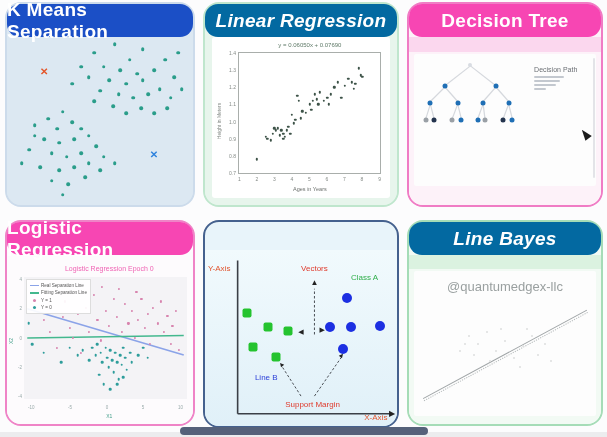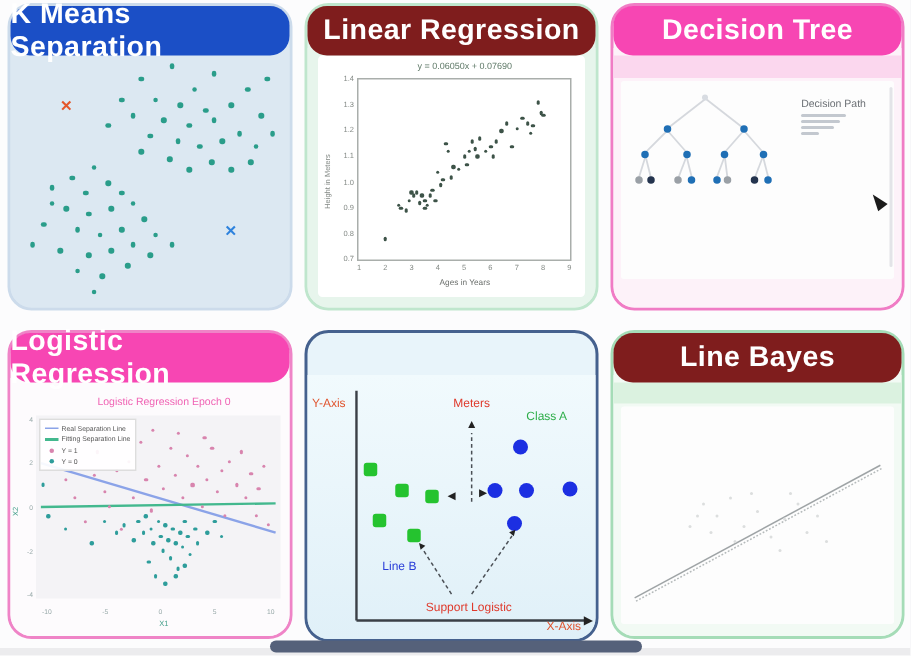--- a/index.html
+++ b/index.html
@@ -2,21 +2,21 @@
 <html><head>
 <meta charset="utf-8">
 <style>
   html,body{margin:0;padding:0;background:#f4f4f5;font-family:"Liberation Sans",sans-serif;}
   .canvas{position:relative;width:607px;height:437px;background:#fcfcfd;overflow:hidden;}
   .card{position:absolute;border-radius:16px;box-sizing:border-box;}
   .card-header{height:33px;display:flex;align-items:center;justify-content:center;
     color:#fff;font-weight:bold;font-size:19px;letter-spacing:.3px;border-radius:13px;
     position:relative;z-index:3;}
   .hdr-blue{background:#1b4fc6;}
-  .hdr-green{background:#7f1d1d;}
+  .hdr-green{background:#0369a1;font-style:italic;}
   .hdr-pink{background:#f746b3;}
   .card-body{position:absolute;left:0;right:0;top:28px;bottom:0;border-radius:0 0 14px 14px;overflow:hidden;}
 
   
   .pts{position:absolute;inset:0;}
   .pt{position:absolute;transform:translate(-50%,-50%);display:block;line-height:1;}
   svg.lines{position:absolute;inset:0;width:100%;height:100%;}
   svg.lines line{vector-effect:non-scaling-stroke;}
 
   
@@ -497,32 +497,33 @@
           <span class="pt mk right" style="left: 97.5%; top: 93%;">▶</span>
         </div>
       <div class="pts">
           <span class="pt mk nw" style="left: 39.5%; top: 64.5%;">▲</span>
         </div>
       <div class="pts">
           <span class="pt mk ne" style="left: 71.5%; top: 59.5%;">▲</span>
         </div>
       <span class="svm-label svm-ylabel">Y-Axis</span>
       <span class="svm-label svm-xlabel">X-Axis</span>
-      <span class="svm-label svm-margin">Meters</span>
+      <span class="svm-label svm-margin">Vectors</span>
       <span class="svm-label svm-classa">Class A</span>
       <span class="svm-label svm-classb">Line B</span>
-      <span class="svm-label svm-sv">Support Logistic</span>
+      <span class="svm-label svm-sv">Support Margin</span>
     </div>
   </div>
 
   <div class="card card-nbayes">
     <div class="card-header hdr-green">Line Bayes</div>
     <div class="card-body nbayes-body">
       <div class="nb-strip"></div>
       <div class="nb-area">
+        <div class="nb-watermark">@quantumedgex-llc</div>
         <svg class="lines" viewBox="0 0 100 100" preserveAspectRatio="none">
             <line x1="5" y1="88" x2="95" y2="27" class="nb-line"></line>
             <line x1="5.5" y1="89.5" x2="95.5" y2="28.5" class="nb-dash"></line>
           </svg>
         <div class="pts">
             <span class="pt dot-noise" style="left: 30%; top: 45%;"></span>
             <span class="pt dot-noise" style="left: 35%; top: 50%;"></span>
             <span class="pt dot-noise" style="left: 40%; top: 42%;"></span>
             <span class="pt dot-noise" style="left: 25%; top: 55%;"></span>
             <span class="pt dot-noise" style="left: 45%; top: 55%;"></span>

